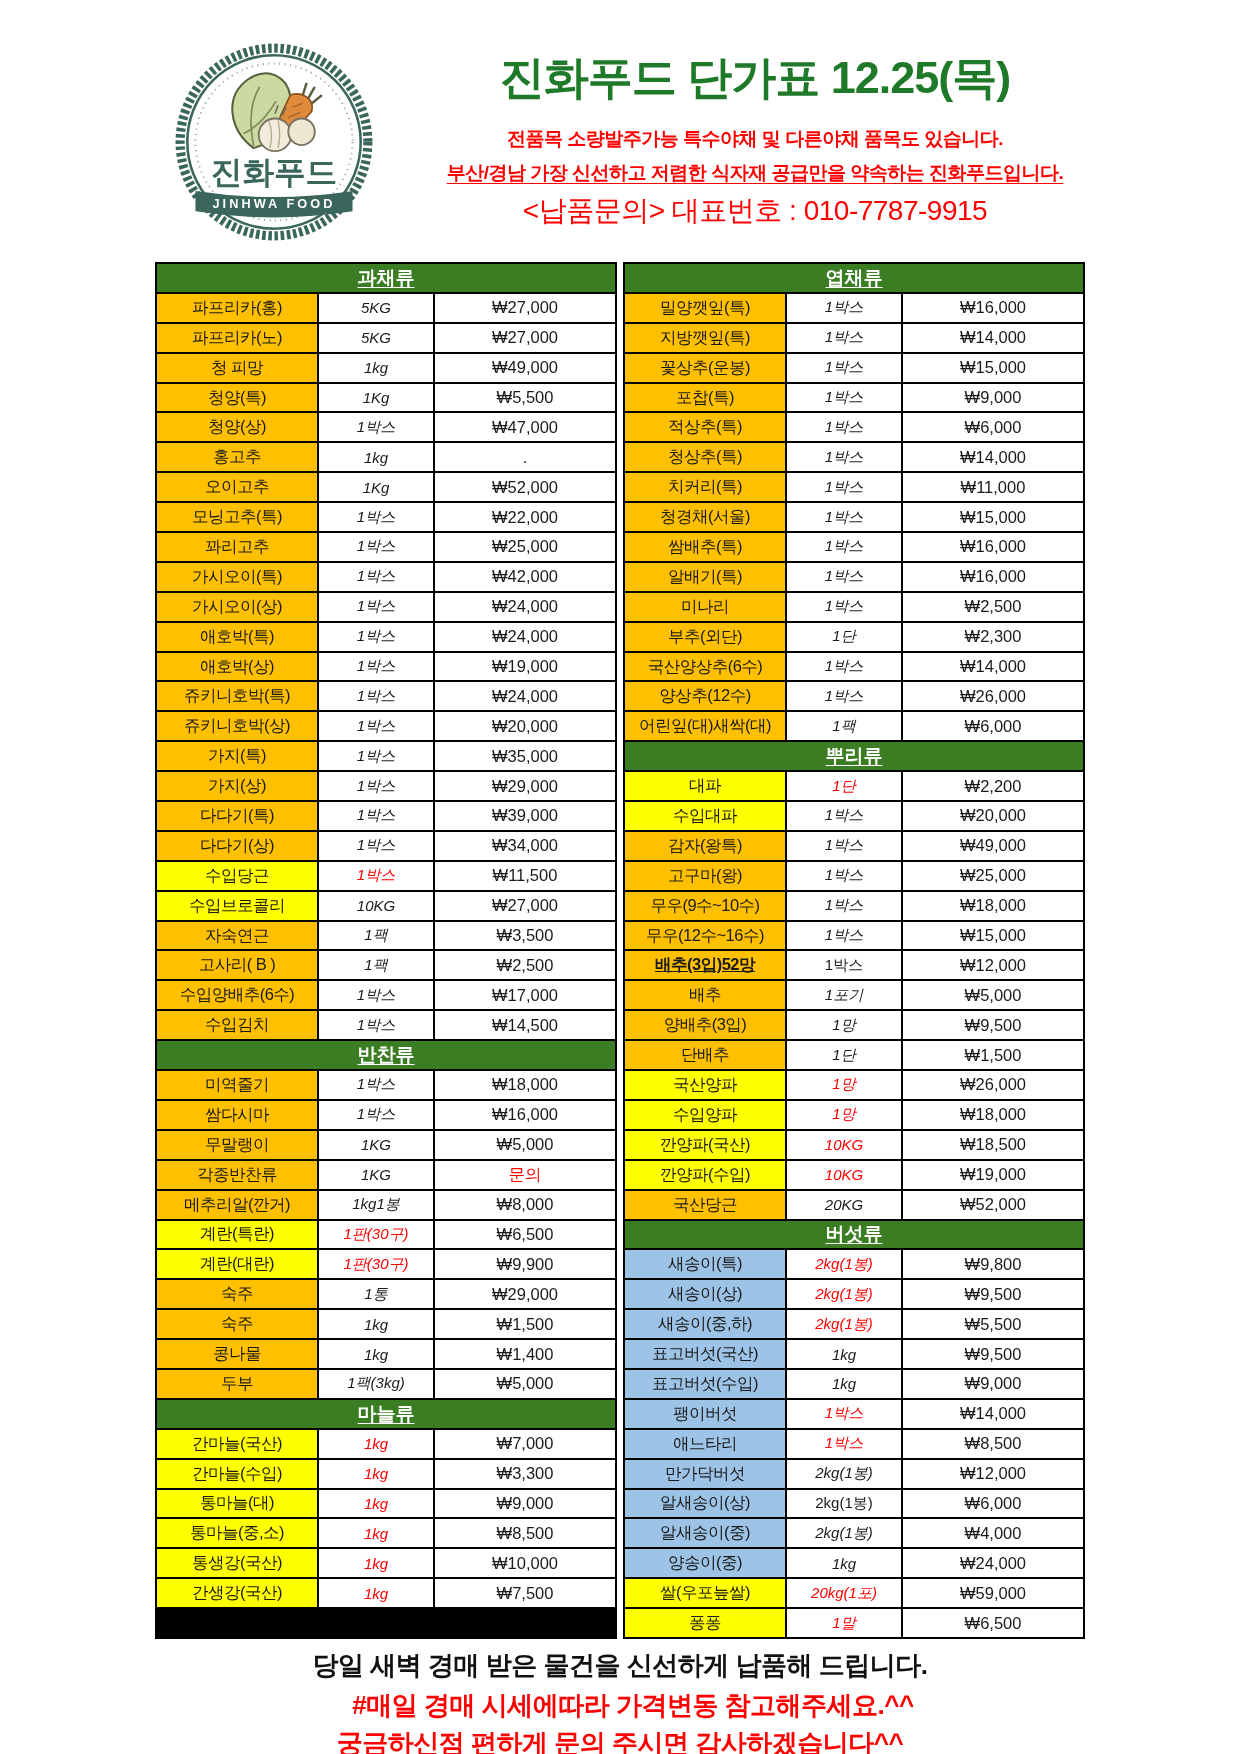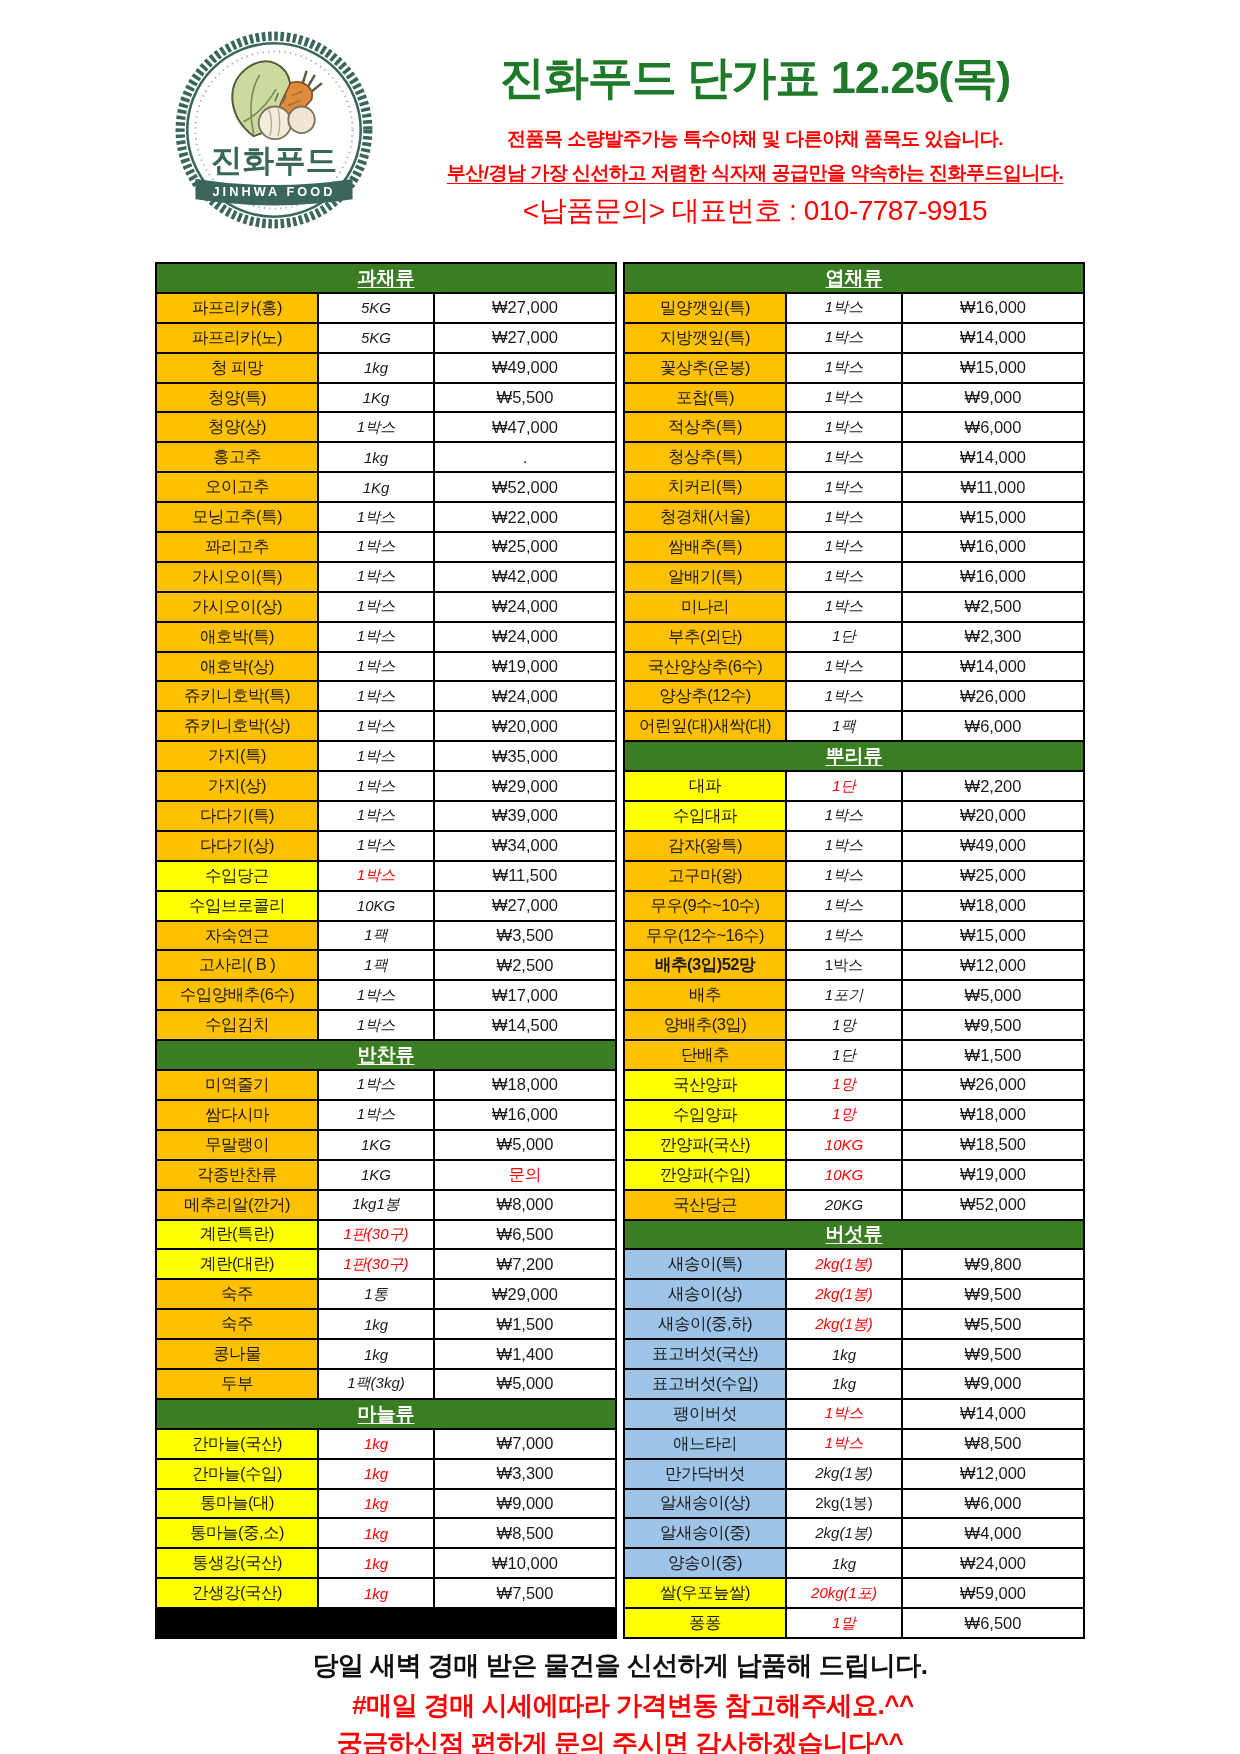--- a/index.html
+++ b/index.html
@@ -2,21 +2,21 @@
 <html><head>
 <meta charset="utf-8">
 <style>
   html,body{margin:0;padding:0;}
   body{
     width:1240px;height:1754px;background:#ffffff;position:relative;
     font-family:"Liberation Sans","DejaVu Sans",sans-serif;
     -webkit-font-smoothing:antialiased;
   }
   
-  .logo{position:absolute;left:172px;top:28px;width:204px;height:204px;}
+  .logo{position:absolute;left:172px;top:40px;width:204px;height:204px;}
   .hdr-title{
     position:absolute;left:400px;top:48px;width:710px;text-align:center;
     font-size:45px;font-weight:bold;color:#1e7a28;letter-spacing:-1px;
   }
   .hdr-notice1{
     position:absolute;left:380px;top:126px;width:750px;text-align:center;
     font-size:19px;font-weight:bold;color:#ff0000;letter-spacing:-0.5px;
   }
   .hdr-notice2{
     position:absolute;left:380px;top:160px;width:750px;text-align:center;
@@ -51,21 +51,21 @@
   }
   .cell.name{font-size:16.5px;letter-spacing:-0.5px;}
   .cell.unit{font-size:15px;font-style:italic;}
   .cell.unit.red{color:#ff0000;}
   .cell.unit.plain{font-style:normal;}
   .cell.price{font-size:16.5px;}
   .cell.price.red{color:#ff0000;}
   .bg-orange{background:#ffc000;}
   .bg-yellow{background:#ffff00;}
   .bg-blue{background:#9dc3e6;}
-  .bold-underline{font-weight:bold;}
+  .bold-underline{font-weight:bold;text-decoration:underline;}
   
   .footer-line1{
     position:absolute;left:0;top:1648px;width:1240px;text-align:center;
     font-size:26px;font-weight:bold;color:#111;letter-spacing:-0.5px;
   }
   .footer-line2{
     position:absolute;left:0;top:1688px;width:1240px;text-align:center;
     font-size:26px;font-weight:bold;color:#ff0000;letter-spacing:-0.5px;padding-left:13px;
   }
   .footer-line3{
@@ -200,21 +200,21 @@
       <div class="cell unit">1KG</div>
       <div class="cell price red">문의</div>
       <div class="cell name bg-orange">메추리알(깐거)</div>
       <div class="cell unit">1kg1봉</div>
       <div class="cell price">₩8,000</div>
       <div class="cell name bg-yellow">계란(특란)</div>
       <div class="cell unit red">1판(30구)</div>
       <div class="cell price">₩6,500</div>
       <div class="cell name bg-yellow">계란(대란)</div>
       <div class="cell unit red">1판(30구)</div>
-      <div class="cell price">₩7,200</div>
+      <div class="cell price">₩9,900</div>
       <div class="cell name bg-orange">숙주</div>
       <div class="cell unit">1통</div>
       <div class="cell price">₩29,000</div>
       <div class="cell name bg-orange">숙주</div>
       <div class="cell unit">1kg</div>
       <div class="cell price">₩1,500</div>
       <div class="cell name bg-orange">콩나물</div>
       <div class="cell unit">1kg</div>
       <div class="cell price">₩1,400</div>
       <div class="cell name bg-orange">두부</div>

